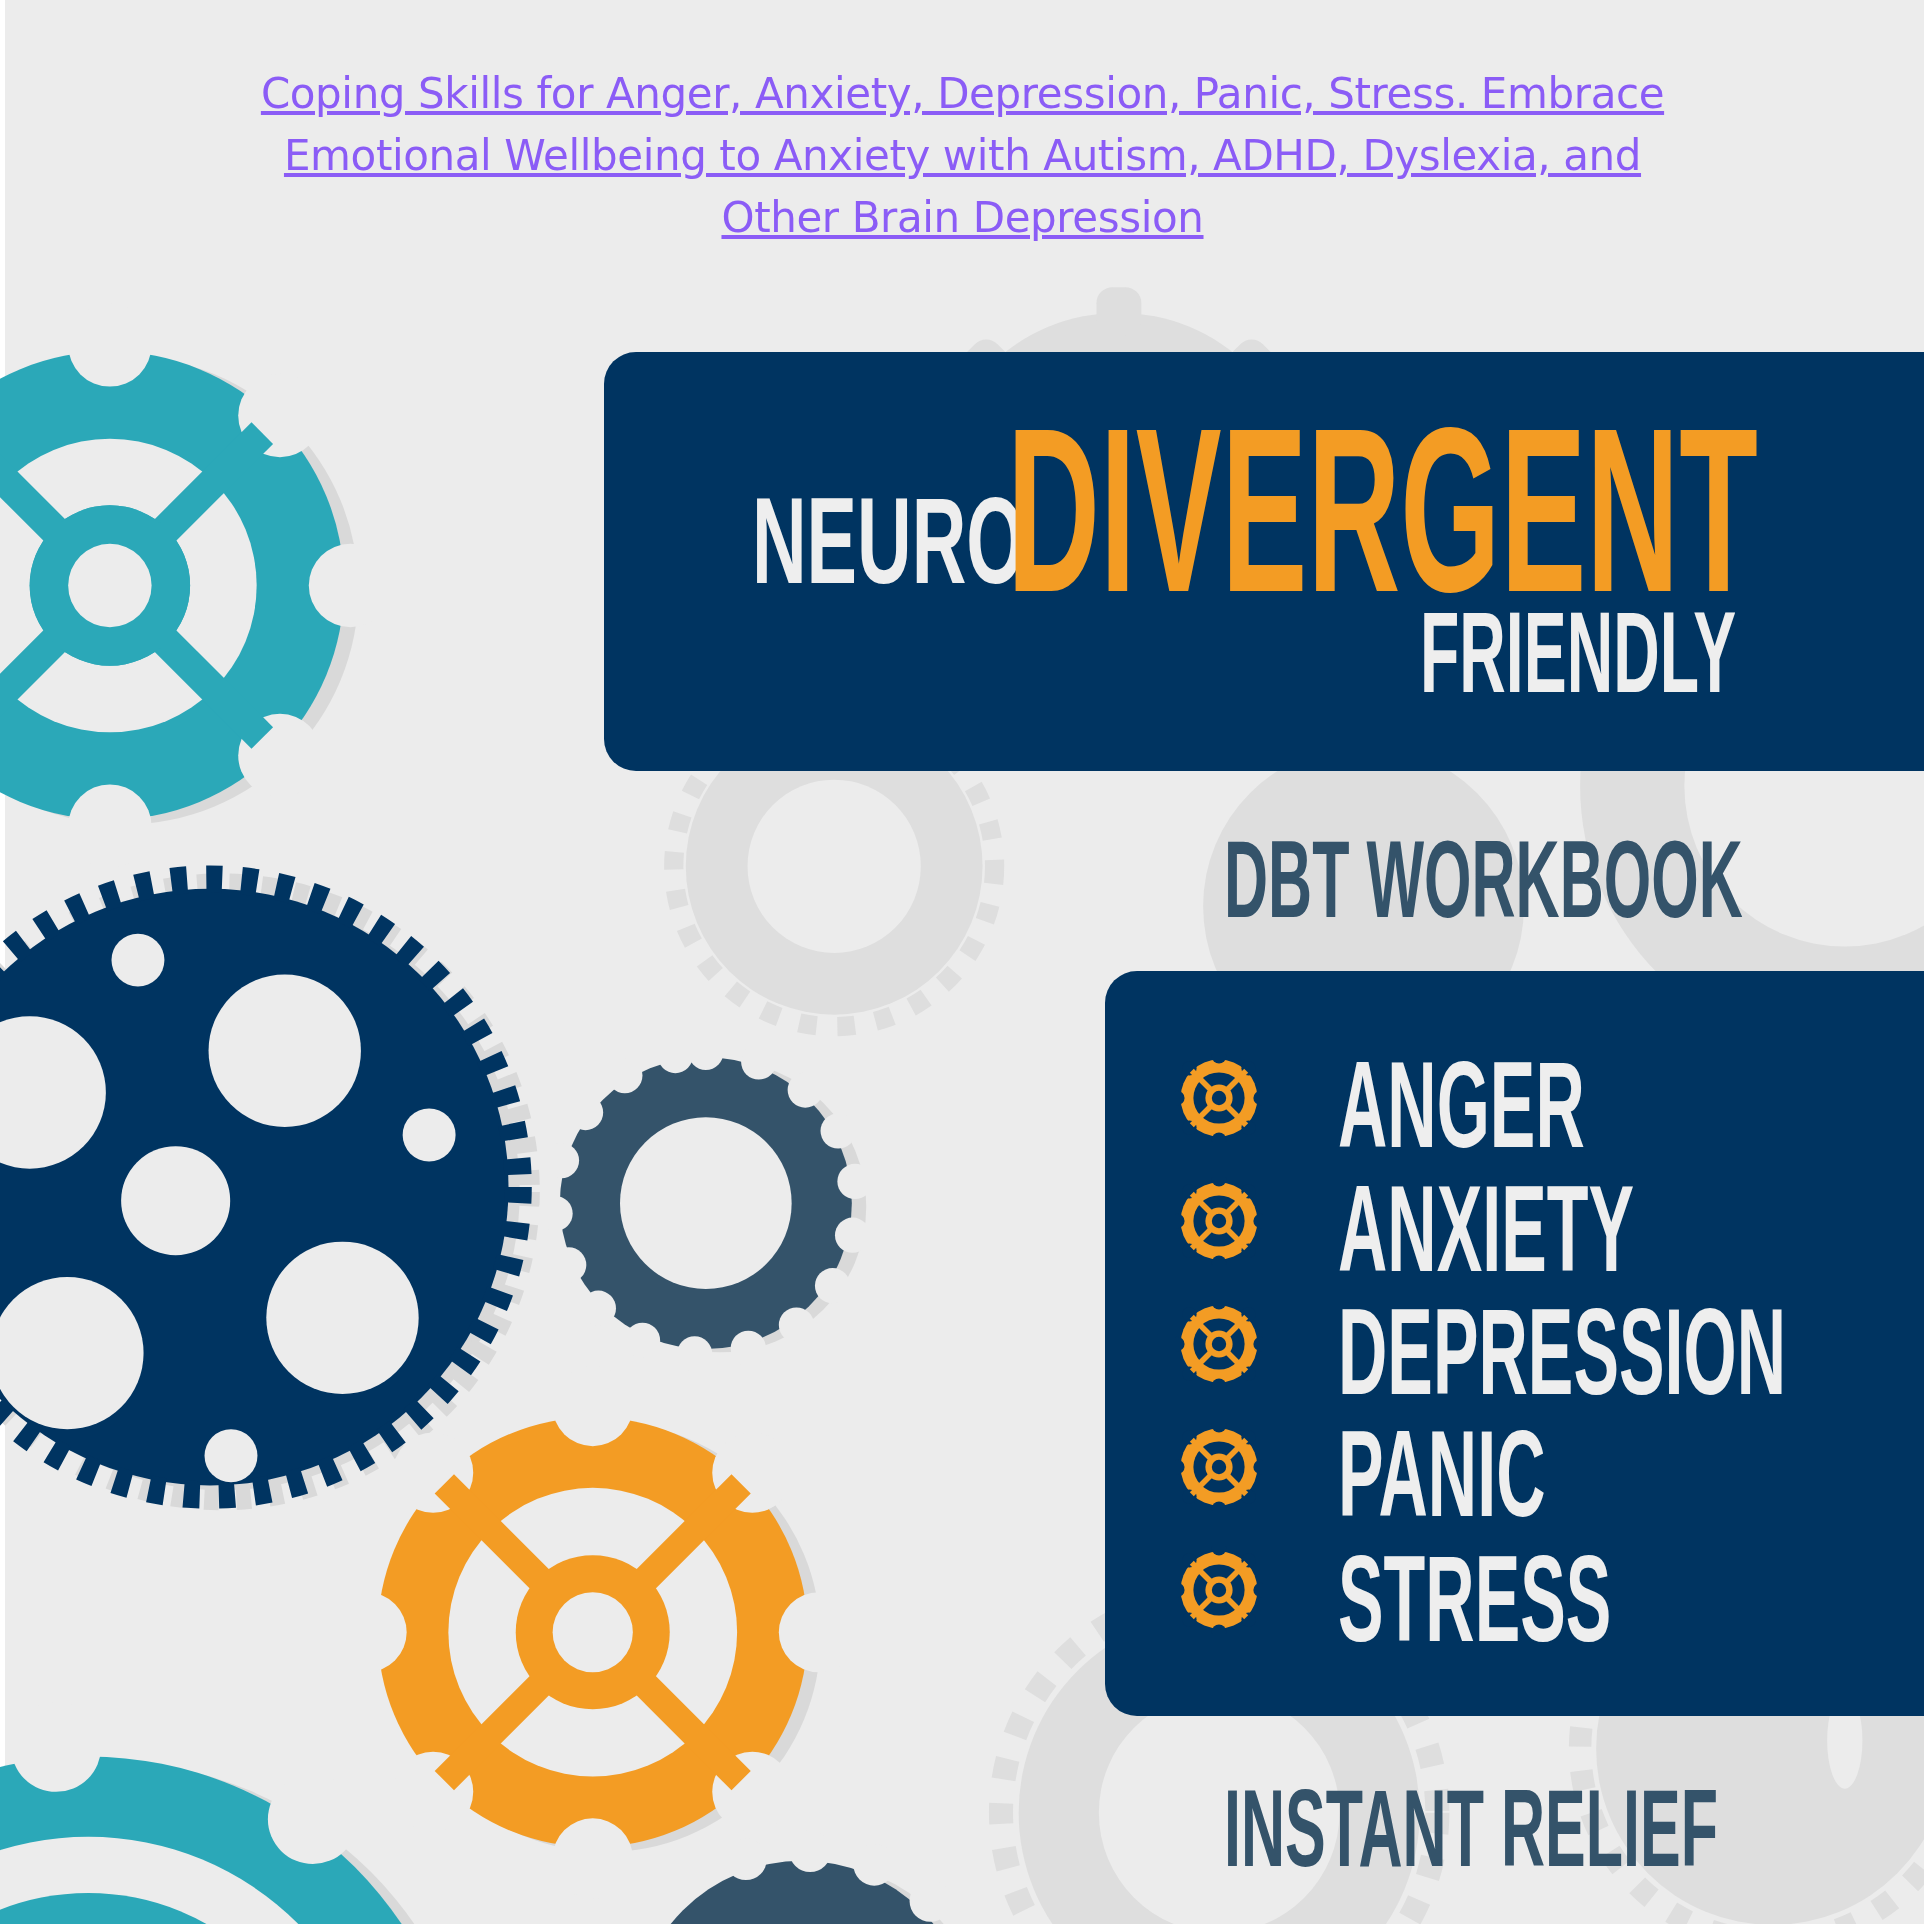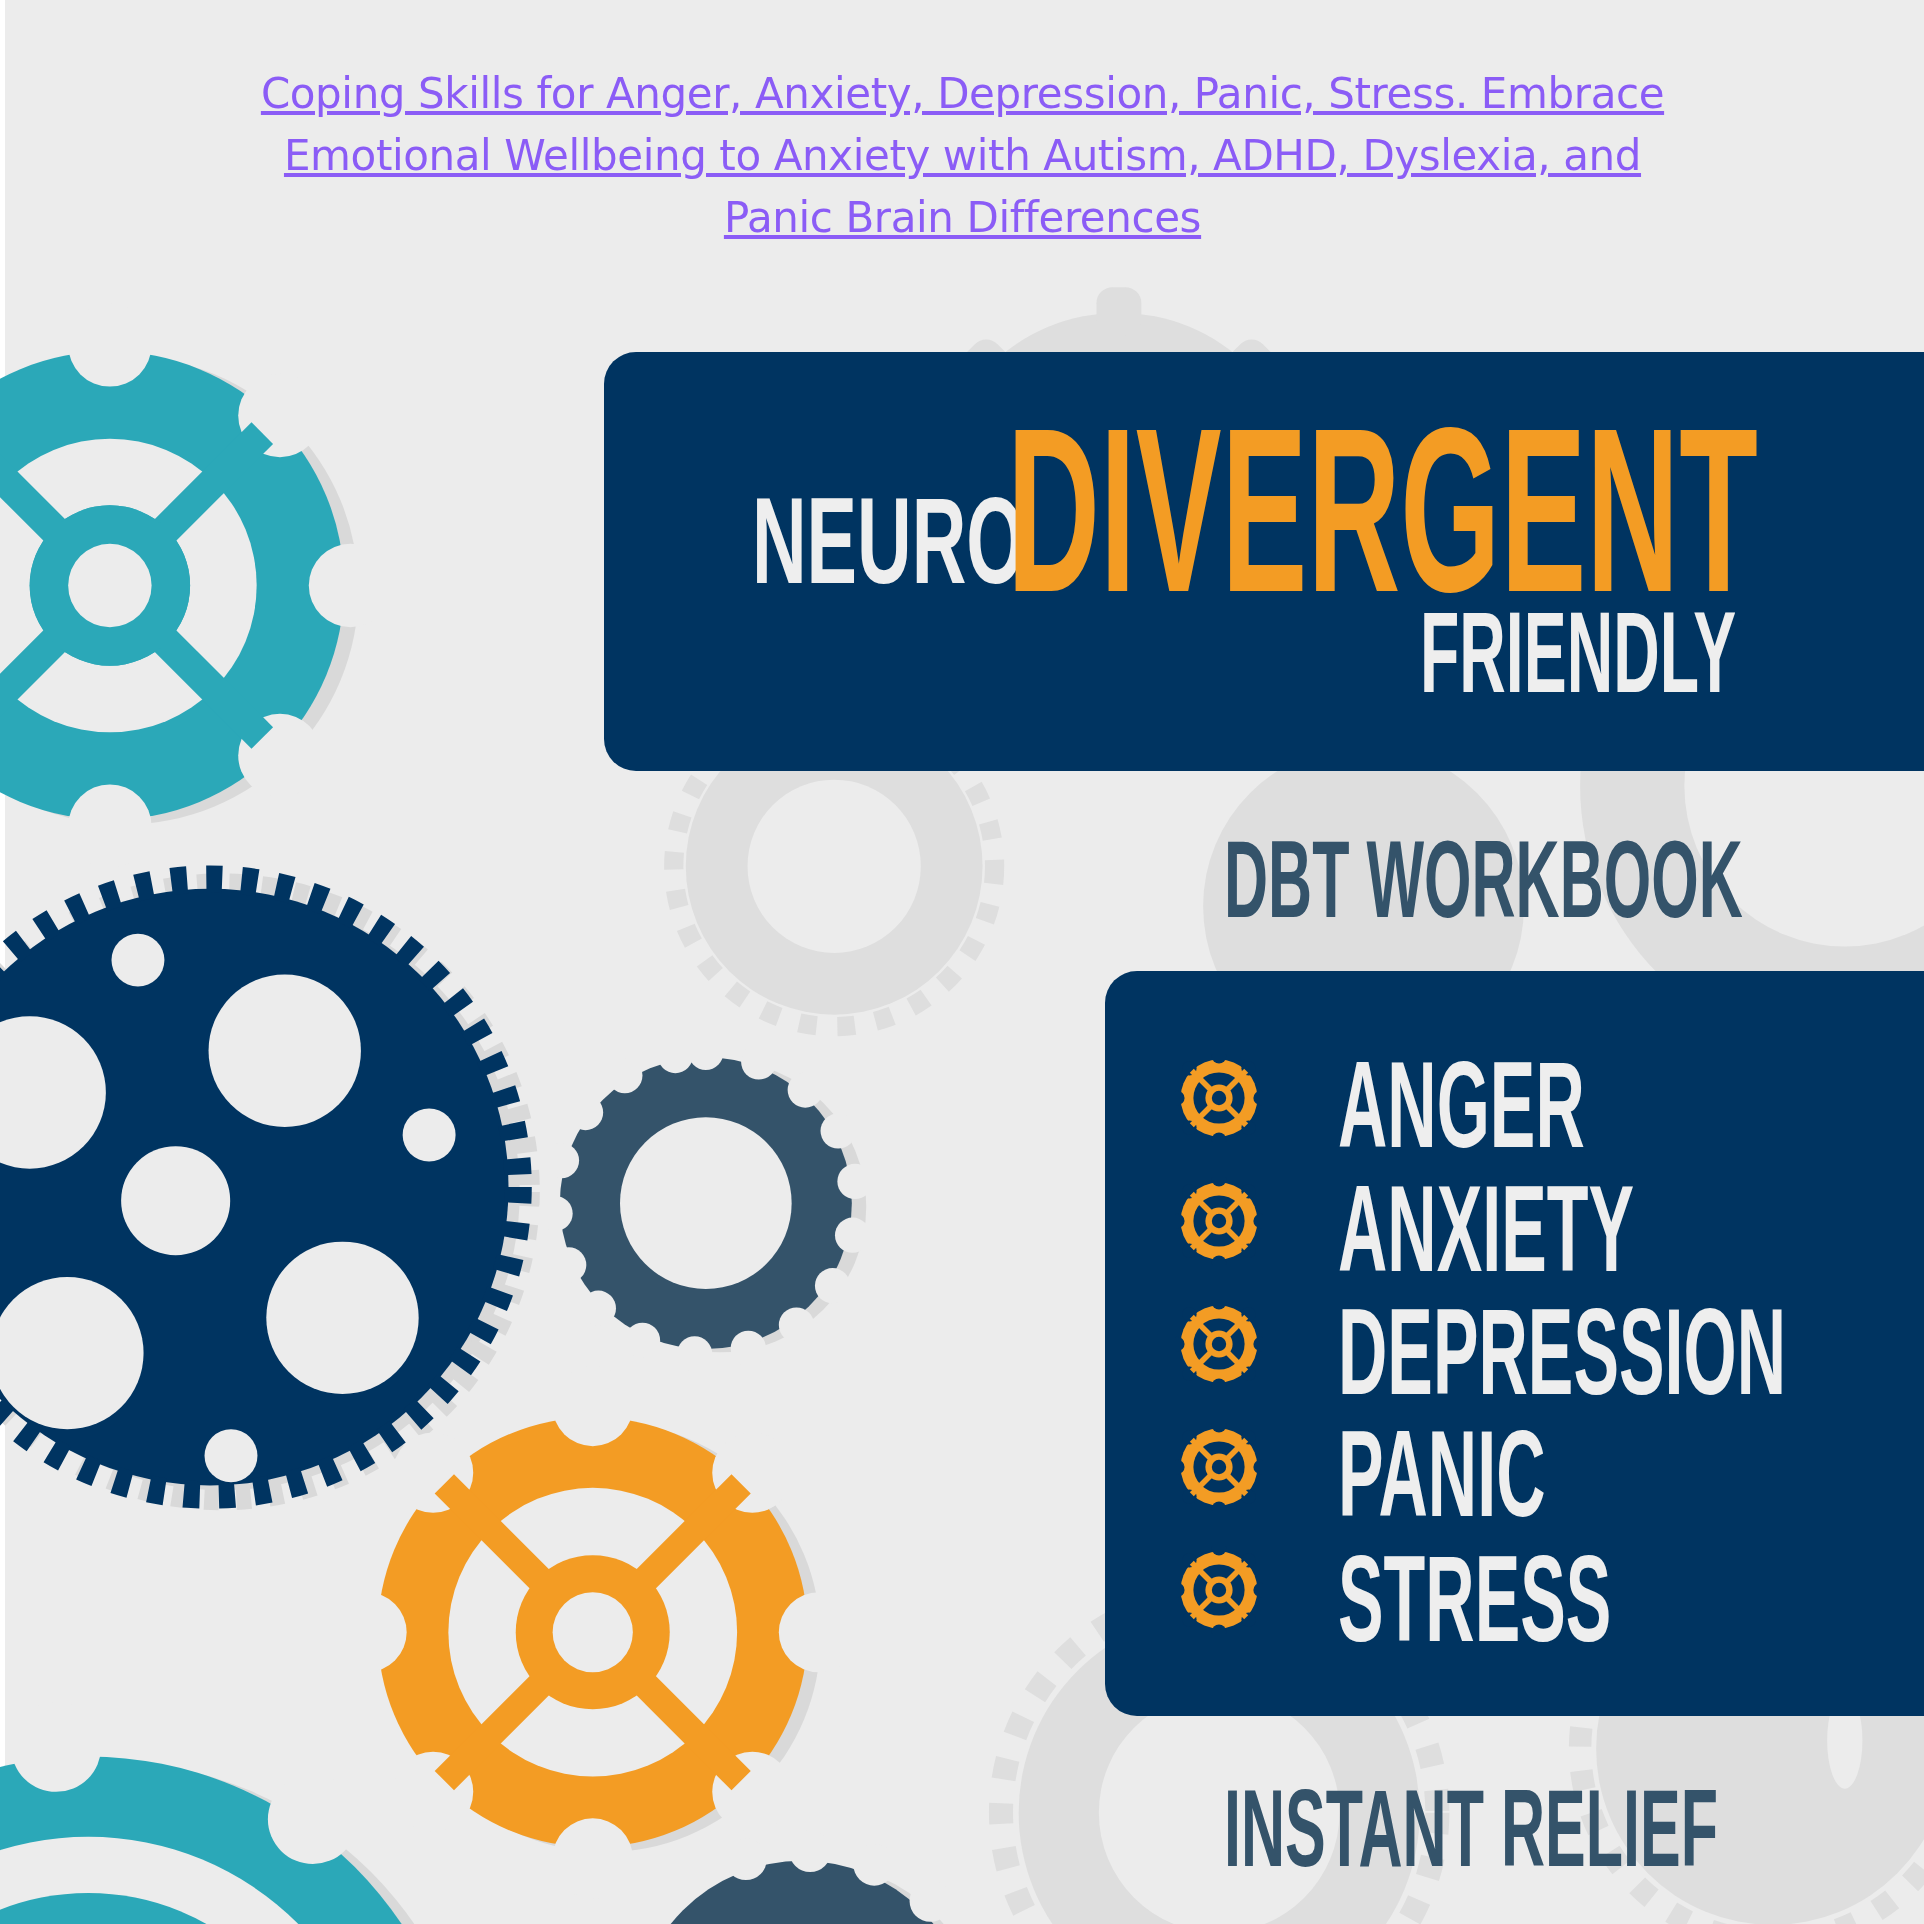--- a/index.html
+++ b/index.html
@@ -219,21 +219,21 @@
       <circle cx="10" cy="-222" r="26"></circle>
       <circle cx="90" cy="-205" r="26"></circle>
       <circle cx="160" cy="-160" r="26"></circle>
     </g>
   </g>
 </svg>
 
 <div class="subtitle">
   <div>Coping Skills for Anger, Anxiety, Depression, Panic, Stress. Embrace</div>
   <div>Emotional Wellbeing to Anxiety with Autism, ADHD, Dyslexia, and</div>
-  <div>Panic Brain Differences</div>
+  <div>Other Brain Depression</div>
 </div>
 
 <div class="box title-box"></div>
 <div class="cond t-neuro" style="left:752px; top:480px; font-size:122px; transform:scaleX(0.62);">NEURO</div>
 <div class="cond t-div" style="left:1007px; top:393px; font-size:234px; transform:scaleX(0.55);">DIVERGENT</div>
 <div class="cond t-friend" style="left:1420px; top:595px; font-size:115px; transform:scaleX(0.56);">FRIENDLY</div>
 
 <div class="cond t-slate" style="left:1224px; top:825px; font-size:109px; transform:scaleX(0.56);">DBT WORKBOOK</div>
 
 <div class="box list-box"></div>

